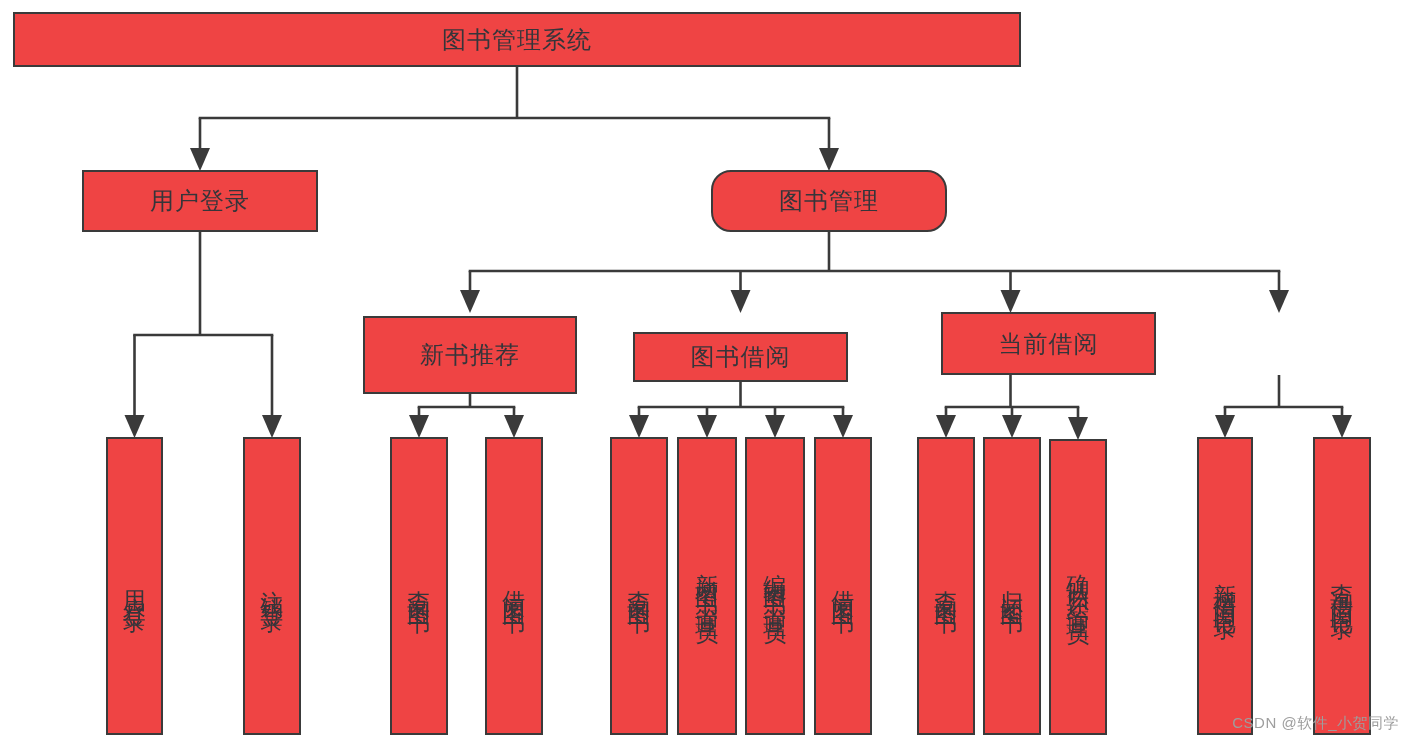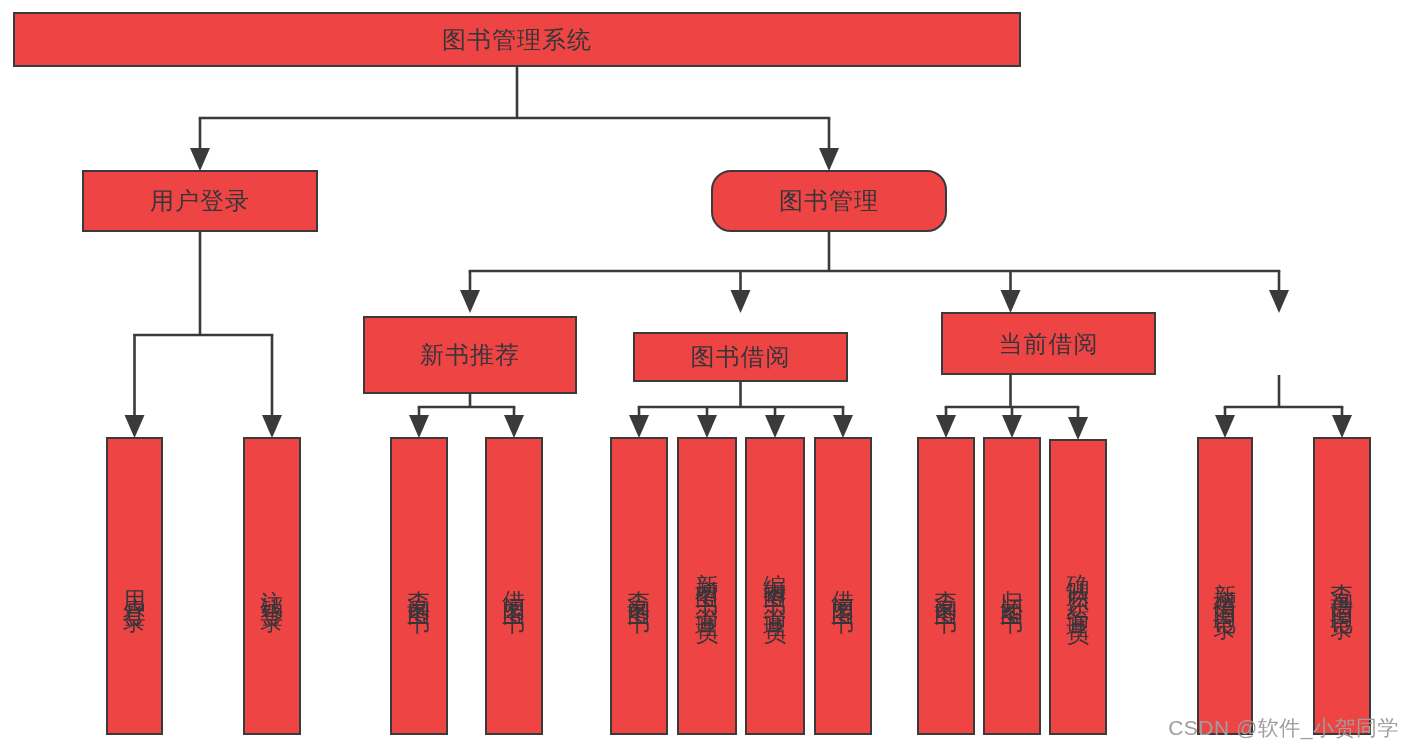--- a/index.html
+++ b/index.html
@@ -35,21 +35,21 @@
   .node.v span {
     writing-mode: vertical-rl;
     font-size: 23px;
     letter-spacing: 7px;
     line-height: 1.15;
   }
   .watermark {
     position: absolute;
     right: 6px;
     top: 714px;
-    font-size: 21px;
+    font-size: 15px;
     letter-spacing: 0.5px;
     color: #9e9e9e;
     z-index: 2;
     white-space: nowrap;
   }
 </style>
 </head>
 <body>
 
 <div id="canvas">

